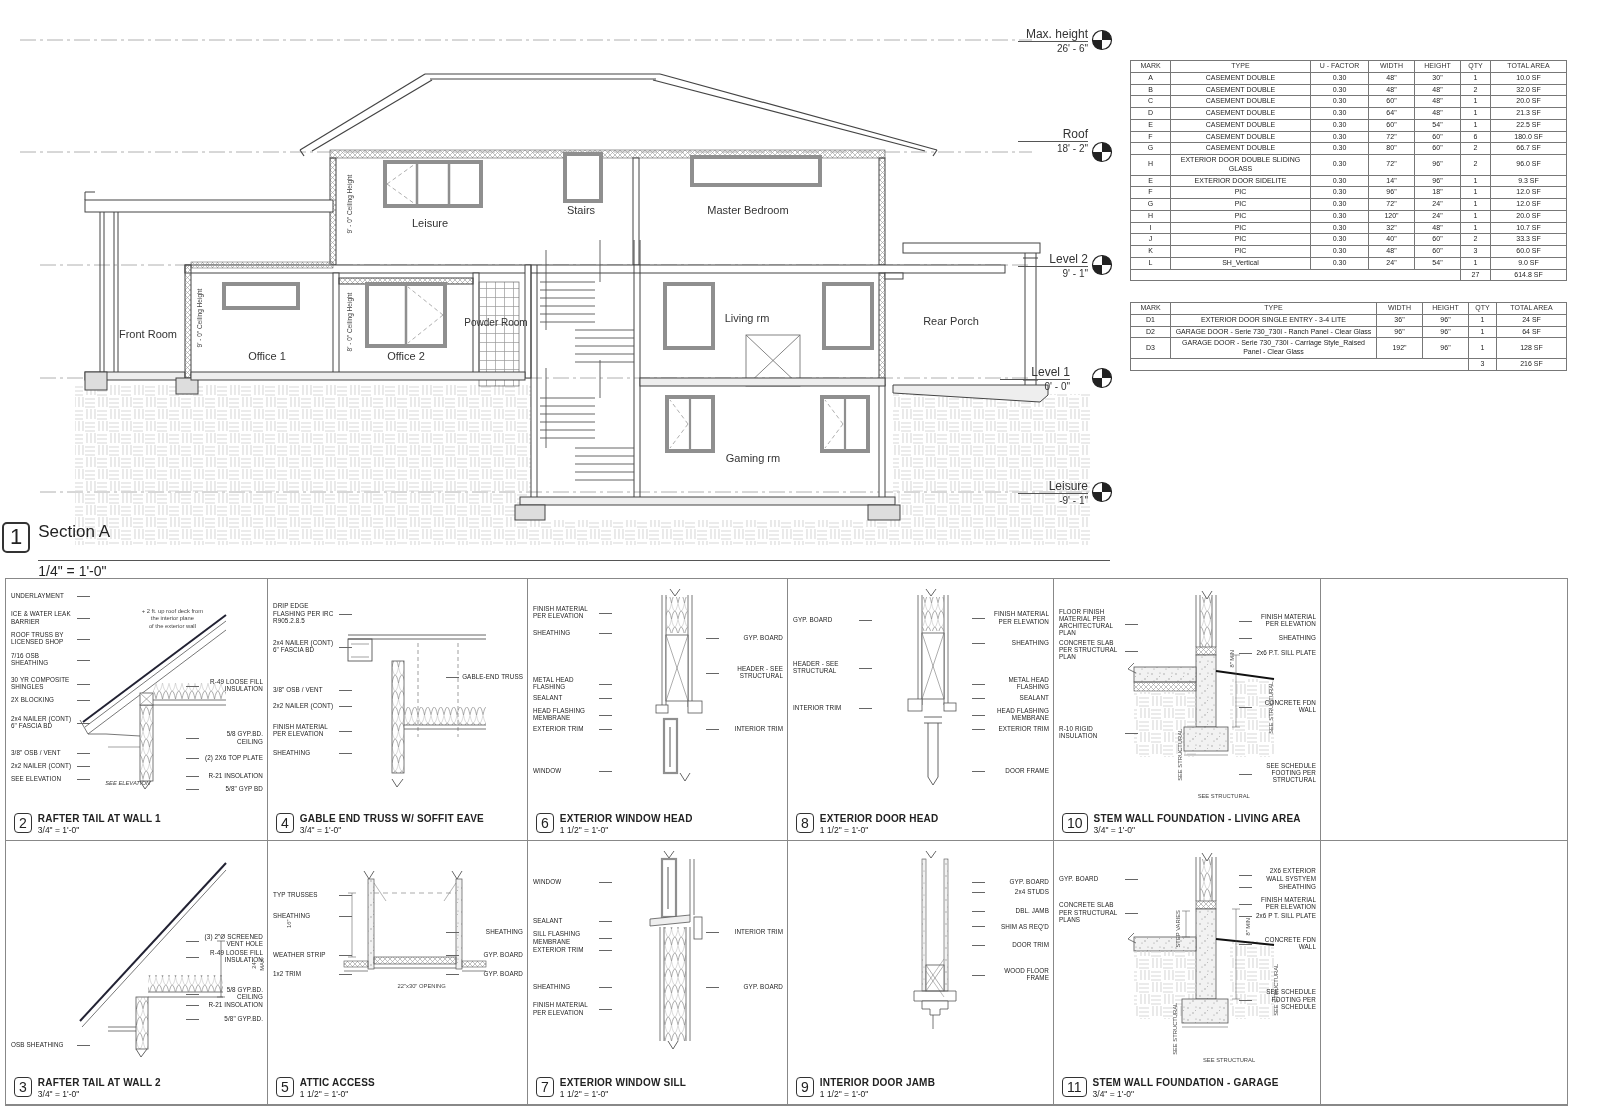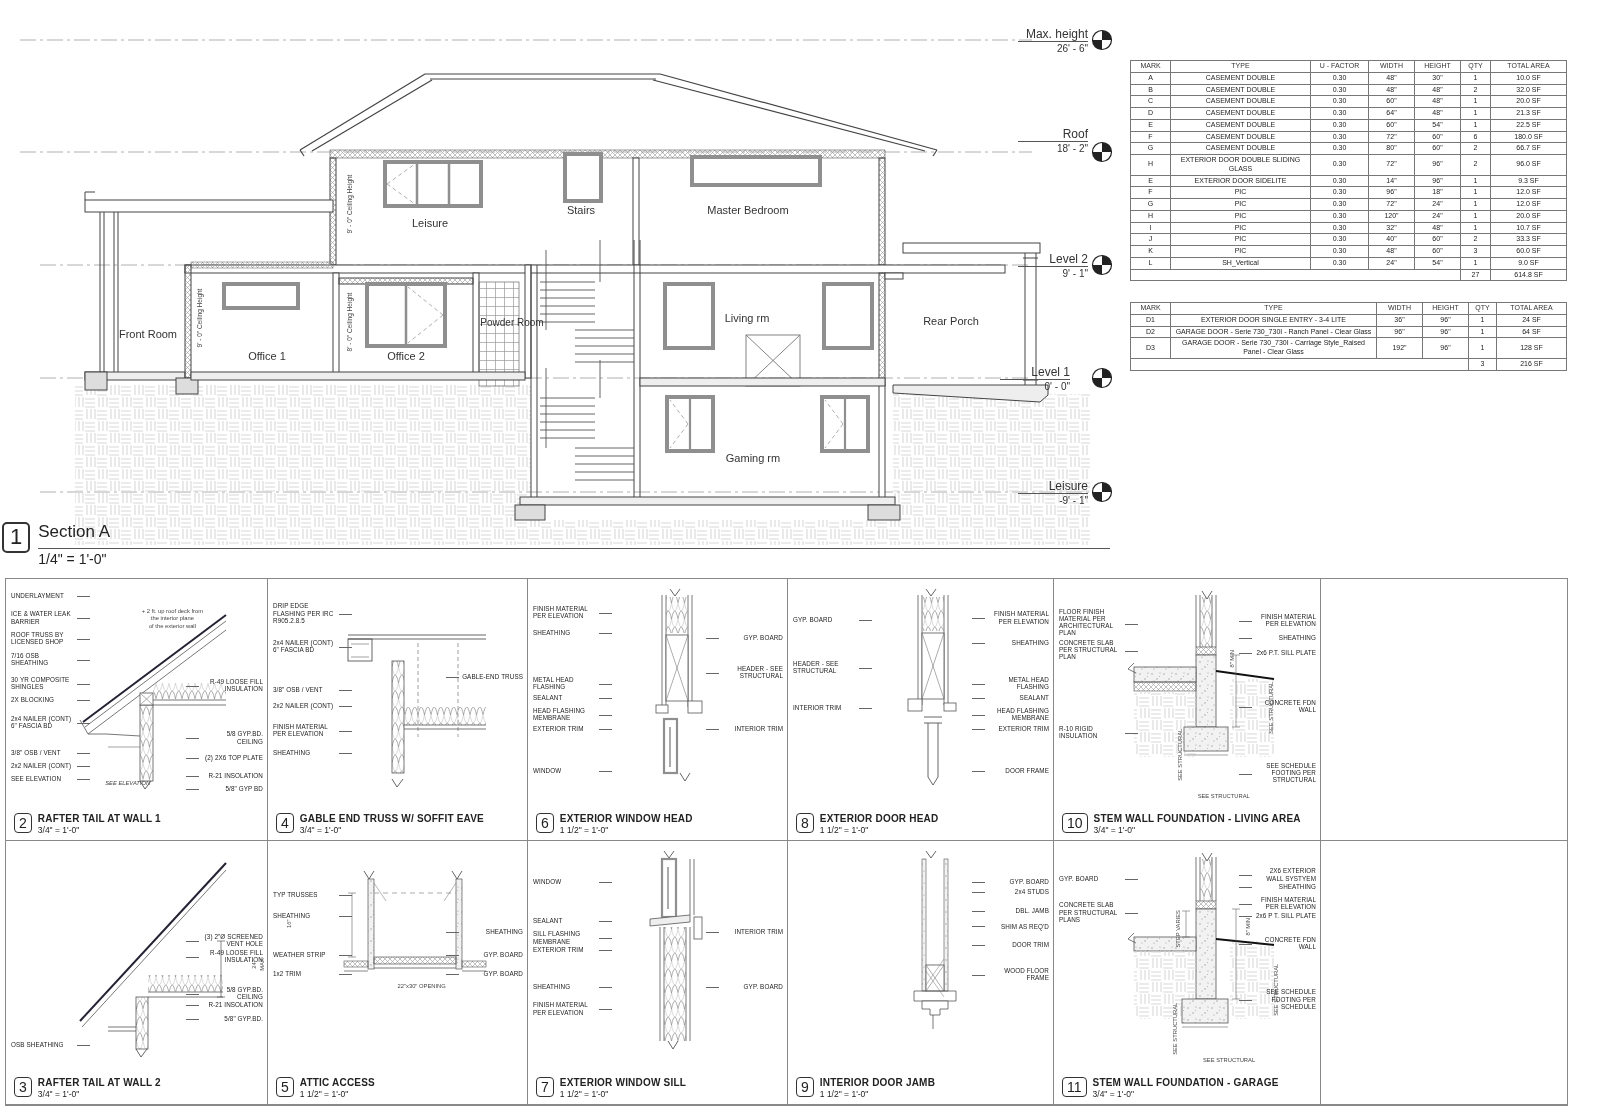--- a/index.html
+++ b/index.html
@@ -16,21 +16,21 @@
   .level-marker{position:absolute;width:70px;text-align:right;}
   .level-name{font-size:12px;color:#333;border-bottom:1px solid #555;padding-bottom:0;display:block;}
   .level-elev{font-size:10px;color:#333;display:block;padding-top:1px;}
   .level-sym{position:absolute;}
   
   #section-titleblock{position:absolute;left:2px;top:522px;width:1108px;}
   .tb-row{display:flex;align-items:flex-start;}
   .tb-num{border:2px solid #333;border-radius:5px;font-size:22px;padding:2px 6px 3px 6px;color:#222;
           line-height:1;background:#fff;}
   .tb-texts{margin-left:8px;flex:1;}
-  .tb-title{font-size:17px;color:#222;border-bottom:1.5px solid #555;padding-bottom:6px;}
+  .tb-title{font-size:17px;color:#222;border-bottom:1.5px solid #555;padding-bottom:18px;}
   .tb-scale{font-size:14px;color:#222;padding-top:2px;}
   
   .schedule{position:absolute;border-collapse:collapse;table-layout:fixed;background:#fff;}
   .schedule td,.schedule th{border:1px solid #777;font-size:7px;font-weight:normal;text-align:center;
      padding:1px 2px;color:#222;overflow:hidden;line-height:1.25;}
   .schedule .sch-title{font-size:10.5px;font-weight:bold;padding:3px 2px;letter-spacing:.2px;}
   .schedule .hdr td{font-size:7px;color:#333;}
   #glazing-table{left:1130px;top:60px;width:436px;}
   #doors-table{left:1130px;top:302px;width:436px;}
   
@@ -225,21 +225,21 @@
 
       <rect x="176" y="378" width="22" height="16" fill="#ddd" stroke="#444" stroke-width="1"></rect>
 
       <rect x="191" y="372" width="334" height="8" fill="#eee" stroke="#444" stroke-width="1"></rect>
     </svg>
 
     <div id="room-labels">
         <div class="room-label" style="left: 148px; top: 334px;">Front Room</div>
         <div class="room-label" style="left: 267px; top: 356px;">Office 1</div>
         <div class="room-label" style="left: 406px; top: 356px;">Office 2</div>
-        <div class="room-label small" style="left: 512px; top: 322px;">Powder Room</div>
+        <div class="room-label small" style="left: 496px; top: 322px;">Powder Room</div>
         <div class="room-label" style="left: 430px; top: 223px;">Leisure</div>
         <div class="room-label" style="left: 581px; top: 210px;">Stairs</div>
         <div class="room-label" style="left: 748px; top: 210px;">Master Bedroom</div>
         <div class="room-label" style="left: 747px; top: 318px;">Living rm</div>
         <div class="room-label" style="left: 951px; top: 321px;">Rear Porch</div>
         <div class="room-label" style="left: 753px; top: 458px;">Gaming rm</div>
       </div>
     <div id="ceil-labels">
         <div class="ceil-label" style="left: 350px; top: 204px;">9' - 0"  Ceiling Height</div>
         <div class="ceil-label" style="left: 200px; top: 318px;">9' - 0"  Ceiling Height</div>

